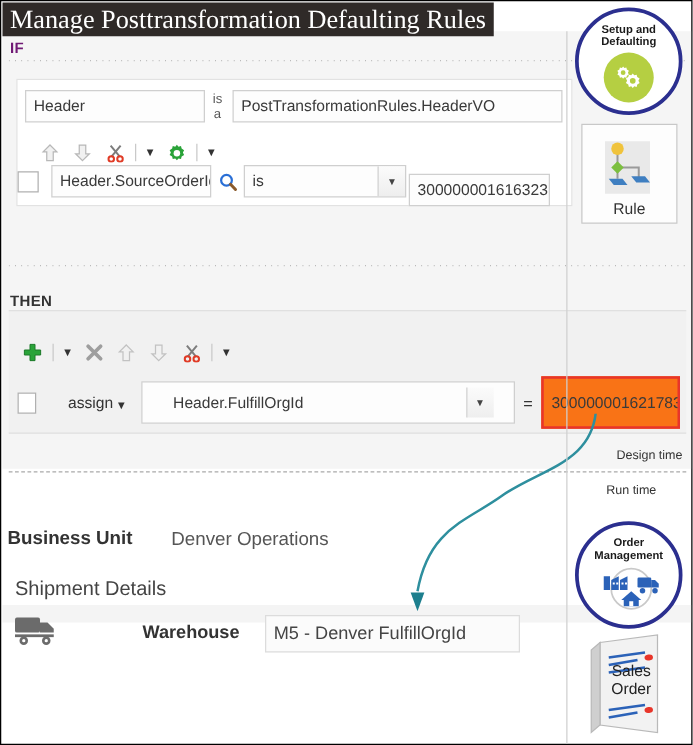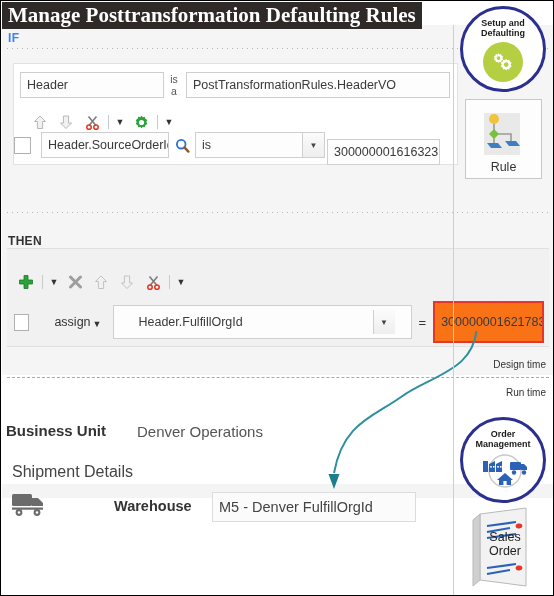--- a/index.html
+++ b/index.html
@@ -11,32 +11,32 @@
   #root{position:relative;width:554px;height:596px;box-sizing:border-box;border:1px solid #000;background:#fff;overflow:hidden;}
 
   
   .abs{position:absolute;}
   .nosel{user-select:none;}
 
   
   .banner{
     background:#2f2a28;color:#fff;
     font-family:"Liberation Serif", serif;
-    font-weight:bold;
+    font-weight:normal;
     display:inline-block;
     padding:1px 6px 2px 6px;
     white-space:nowrap;
     line-height:1.15;
   }
   #title-banner{left:1px;top:1px;font-size:21px;}
   #create-order-banner{left:5px;top:386px;font-size:18px;}
 
   
   #design-panel{left:1px;top:24px;width:551px;height:350px;background:#f5f5f5;}
-  #if-label{left:7px;top:30px;font-size:12px;font-weight:bold;color:#3b82f6;letter-spacing:.3px;}
+  #if-label{left:7px;top:30px;font-size:12px;font-weight:bold;color:#701a75;letter-spacing:.3px;}
   #then-label{left:7px;top:233px;font-size:12px;font-weight:bold;color:#333;letter-spacing:.3px;}
 
   .dotline{
     height:1px;
     background-image:linear-gradient(to right,#b5b5b5 1px,transparent 1px);
     background-size:5px 1px;
     background-repeat:repeat-x;
   }
   #dot-if{left:6px;top:47px;width:542px;}
   #dot-then{left:6px;top:211px;width:542px;}
@@ -81,21 +81,21 @@
   #then-row{left:13px;top:307px;width:530px;height:28px;display:flex;align-items:center;}
   #assign-lbl{margin-left:25px;font-size:12.5px;color:#333;display:flex;align-items:flex-end;gap:2px;}
   #assign-val{width:329px;margin-left:12px;padding:16px;}
   #assign-val .opv{padding:0 8px;flex:1;}
   #eq-sign{margin:0 7px;font-size:13px;color:#333;}
   #then-val{width:122px;border:2px solid #e8352a;background:#f97316;height:42px;}
 
   
   .rt-lbl{font-size:10px;color:#333;text-align:right;}
   #design-time{left:440px;top:358px;width:105px;}
-  #run-time{left:440px;top:386px;width:105px;}
+  #run-time{left:419px;top:386px;width:105px;}
   #dash-sep{left:6px;top:376px;width:542px;height:0;border-top:1px dashed #a9a9a9;}
 
   
   #bu-label{left:5px;top:421px;font-size:15px;font-weight:bold;color:#333;}
   #bu-value{left:136px;top:422px;font-size:15px;color:#555;}
   #ship-details{left:11px;top:462px;font-size:16px;color:#444;}
   #truck-ico{left:10px;top:489px;}
   #wh-label{left:113px;top:497px;font-size:14.5px;font-weight:bold;color:#333;}
   #wh-fld{left:211px;top:491px;width:204px;height:30px;font-size:14.5px;color:#444;background:#fbfbfb;border:1px solid #dcdcdc;}
   #bottom-strip{left:1px;top:483px;width:551px;height:14px;background:#f4f4f4;}

